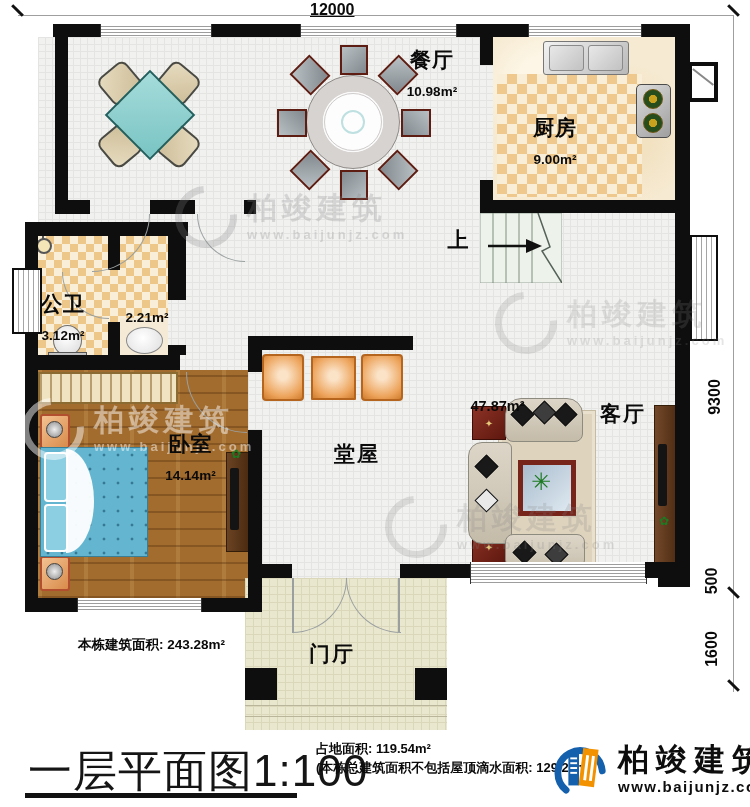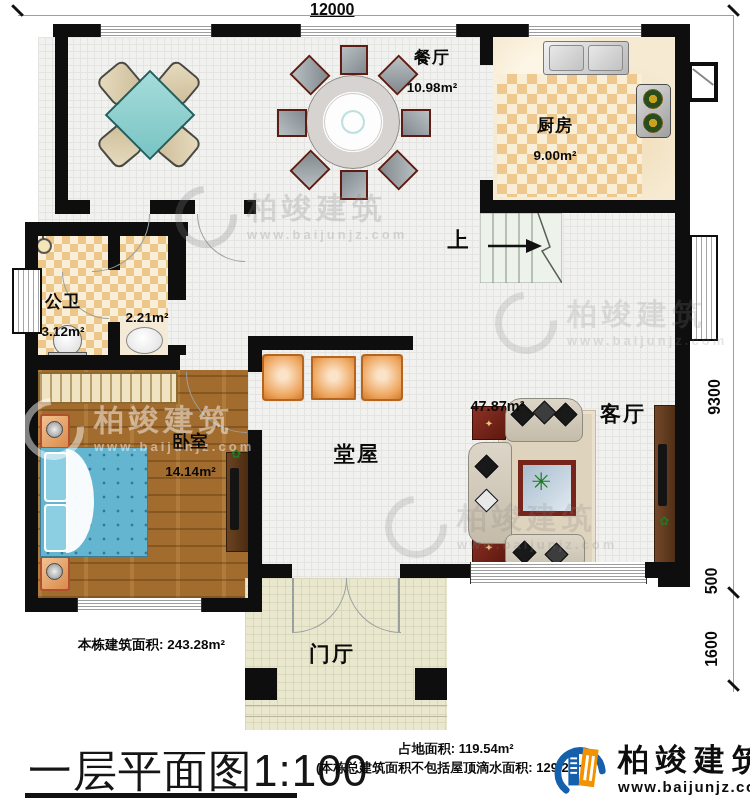--- a/index.html
+++ b/index.html
@@ -35,21 +35,21 @@
       border:2px solid #0e0e0e;}
   .bump-v{position:absolute;background:
       repeating-linear-gradient(90deg,#ffffff 0 4px,#a5a5a5 4px 5px);
       border:2px solid #0e0e0e;}
   .arc{position:absolute;border:1.6px solid #9aa0a0;}
   .arc-br{border-radius:0 0 100% 0;border-top:none;border-left:none;}
   .arc-bl{border-radius:0 0 0 100%;border-top:none;border-right:none;}
   .leaf{position:absolute;background:#9aa0a0;}
   
   .rlabel{position:absolute;text-align:center;line-height:1.15;font-weight:bold;color:#0a0a0a;}
-  .rname{font-size:17px;letter-spacing:1px;}
+  .rname{font-size:21px;letter-spacing:1px;}
   .rname-big{font-size:21px;letter-spacing:2px;}
   .rarea{font-size:13.5px;margin-top:12px;}
   .dim{position:absolute;font-weight:bold;font-size:16px;color:#0a0a0a;}
   .dim-v{transform:rotate(-90deg);transform-origin:center;}
   .dimline{position:absolute;background:#9f9f9f;}
   .tick{position:absolute;width:15px;height:3px;background:#111;transform:rotate(45deg);}
   
   .chair-beige{position:absolute;background:linear-gradient(135deg,#e7dcc0,#cdbd98);
       border:2px solid #4a4a42;border-radius:8px;}
   .chair-gray{position:absolute;background:linear-gradient(135deg,#b9c0c4,#82898e);
@@ -63,21 +63,21 @@
   .plant{position:absolute;color:#1d7a22;font-weight:bold;}
   
   .wm{position:absolute;display:flex;align-items:center;gap:10px;pointer-events:none;}
   .wm .ic{width:48px;height:48px;border:7px solid currentColor;border-radius:50%;
       border-top-color:transparent;transform:rotate(40deg);}
   .wm .t1{font-size:30px;font-weight:bold;letter-spacing:5px;line-height:1;}
   .wm .t2{font-size:13px;font-weight:bold;letter-spacing:3px;margin-top:4px;}
   .wm-gray{color:rgba(130,130,130,.26);}
   .wm-light{color:rgba(255,255,255,.48);}
   
-  .note{position:absolute;font-weight:bold;font-size:13.5px;color:#0a0a0a;line-height:22px;text-align:center;}
+  .note{position:absolute;font-weight:bold;font-size:13.5px;color:#0a0a0a;line-height:22px;}
   .title-row{position:absolute;left:28px;top:742px;font-size:44px;color:#151515;
       font-weight:500;letter-spacing:1px;white-space:nowrap;}
   .title-underline{position:absolute;left:25px;top:793px;width:272px;height:5px;background:#111;}
   .brand{position:absolute;display:flex;align-items:center;gap:8px;}
   .brand-name{font-size:31px;font-weight:900;letter-spacing:7px;color:#0d0d0d;line-height:1;}
   .brand-url{font-size:15px;font-weight:800;letter-spacing:1.5px;color:#0d0d0d;margin-top:3px;}
 </style>
 </head>
 <body>
 

